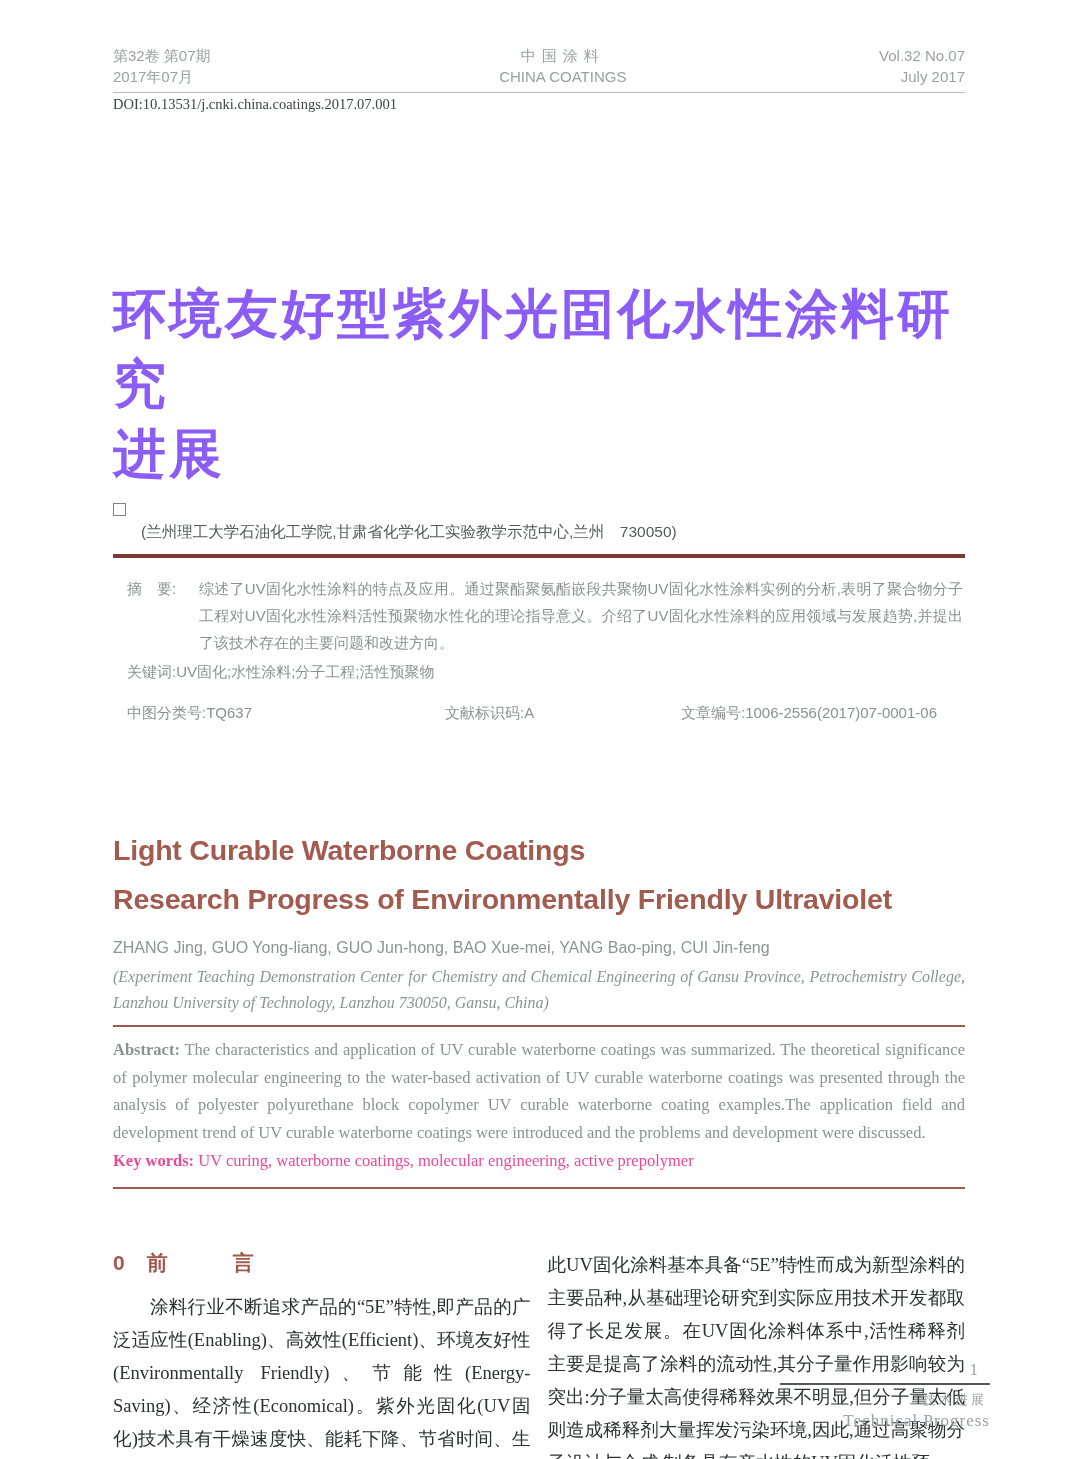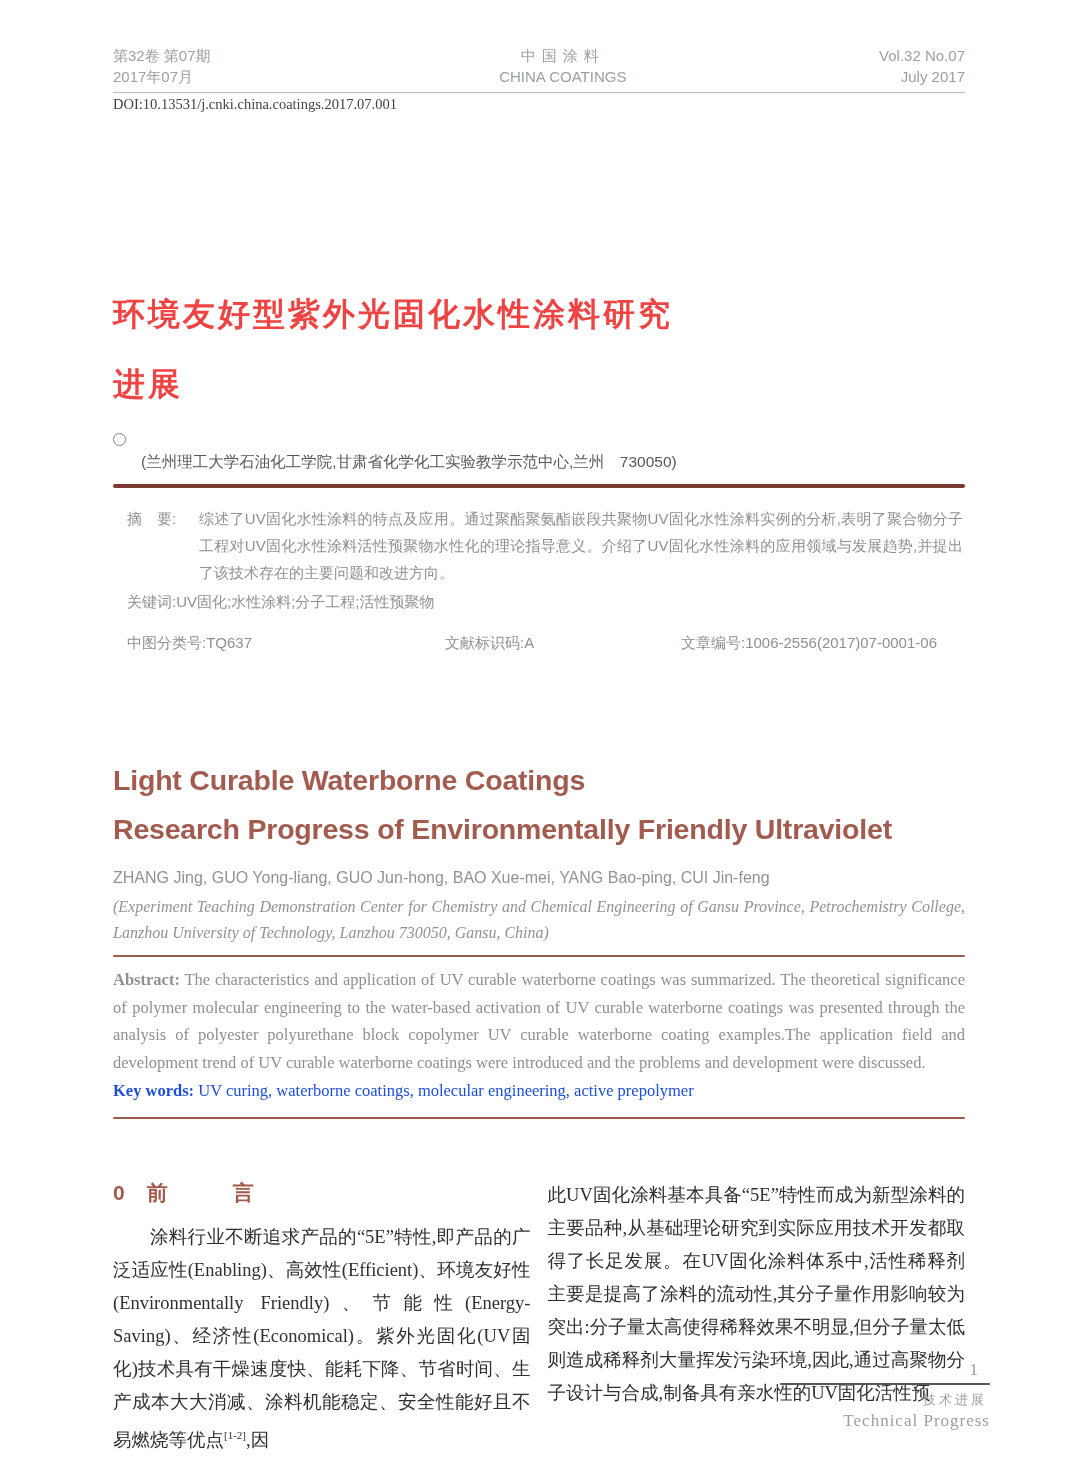--- a/index.html
+++ b/index.html
@@ -1,15 +1,15 @@
 <!DOCTYPE html>
 <html><head>
 <meta charset="utf-8">
 <style>
-  * { margin: 0; padding: 0; box-sizing: border-box; border-radius: 27px; }
+  * { margin: 0; padding: 0; box-sizing: border-box; }
   html, body { background: #ffffff; }
   .page {
     position: relative;
     width: 1075px;
     height: 1459px;
     margin: 0 auto;
     background: #ffffff;
     font-family: "Liberation Sans", sans-serif;
     overflow: hidden;
   }
@@ -26,22 +26,22 @@
   }
   .jheader .col-center { text-align: center; margin-left: 36px; }
   .jheader .col-right  { text-align: right; }
   .jheader .zh { letter-spacing: 6px; }
   .header-rule { border: none; border-top: 1.5px solid #b9bdc0; margin-top: 5px; }
   .doi { color: #3f4346; font-size: 14.5px; margin-top: 3px; font-family: "Liberation Serif", serif; }
 
   
   .title-zh {
     margin-top: 166px;
-    color: #ef4444;
-    font-size: 32px;
+    color: #8b5cf6;
+    font-size: 53px;
     font-weight: bold;
     letter-spacing: 3px;
     line-height: 70px;
     font-family: "Liberation Sans", sans-serif;
   }
   .authors-zh {
     margin-top: 14px;
     color: #4a4d50;
     font-size: 16px;
     display: flex;
@@ -126,21 +126,21 @@
     margin-top: 9px;
     color: #8d9093;
     font-size: 16.5px;
     line-height: 27.5px;
     font-family: "Liberation Serif", serif;
     text-align: justify;
   }
   .abstract-en .label, .keywords-en .label { font-weight: bold; }
   .keywords-en {
     margin-top: 1px;
-    color: #1d4ed8;
+    color: #ec4899;
     font-size: 16.5px;
     line-height: 27.5px;
     font-family: "Liberation Serif", serif;
   }
   .rule-thin2 {
     border: none;
     border-top: 2px solid #9c5a4e;
     margin-top: 12px;
   }
 

